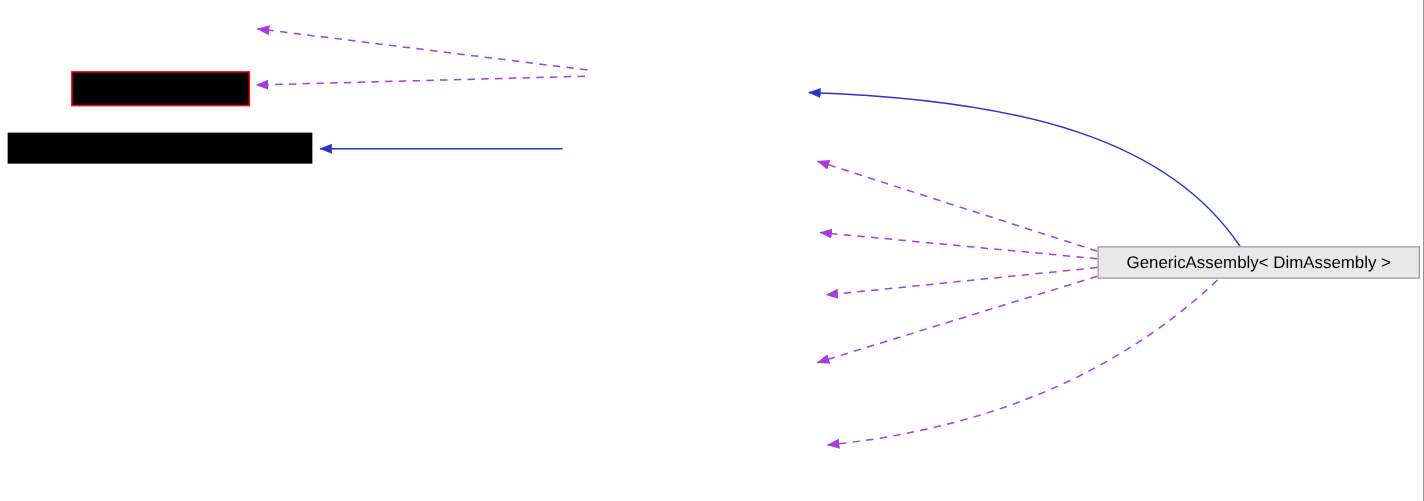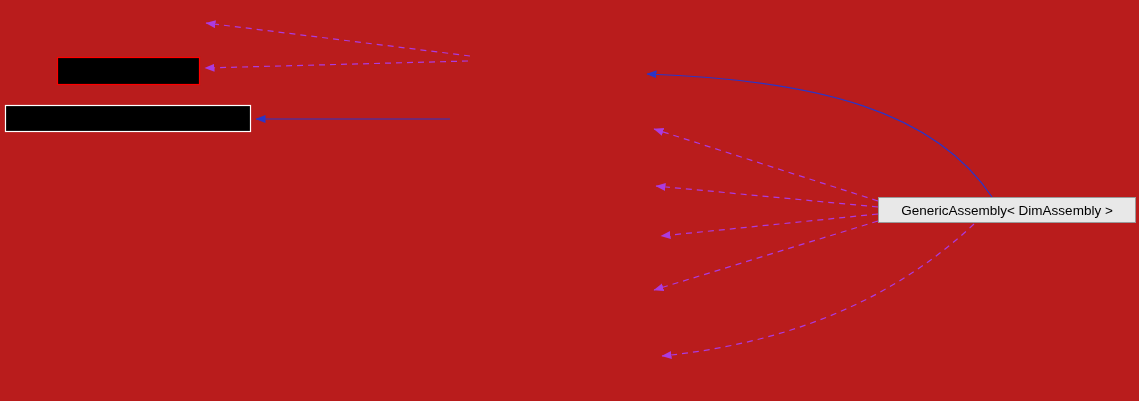--- a/index.html
+++ b/index.html
@@ -4,21 +4,21 @@
 <style>
   html, body {
     margin: 0;
     padding: 0;
     background: #000000;
   }
   .stage {
     position: relative;
     width: 1139px;
     height: 401px;
-    background: #b91c1c;
+    background: #ffffff;
     overflow: hidden;
   }
   svg { display: block; }
   .node-label-text {
     font-family: "Liberation Sans", sans-serif;
     font-size: 13.5px;
   }
   .label-rect {
     stroke: #9a9a9a;
     stroke-width: 1;

